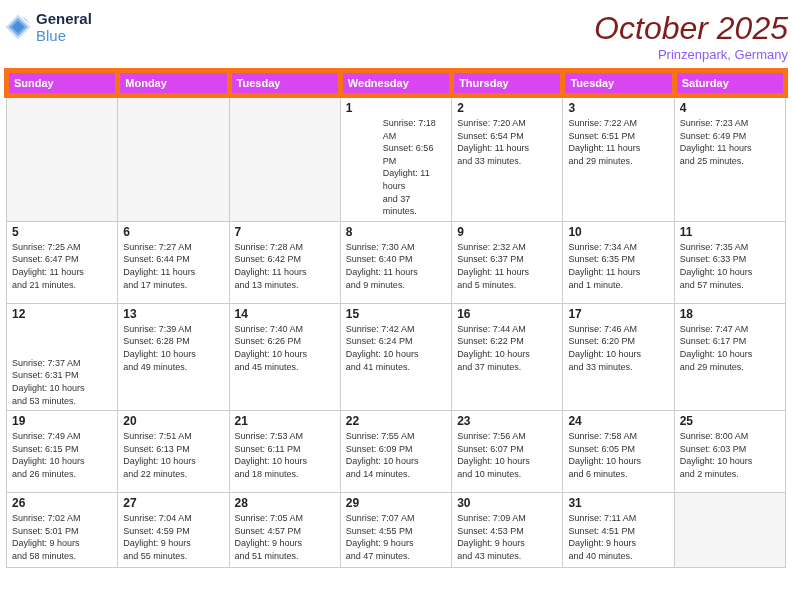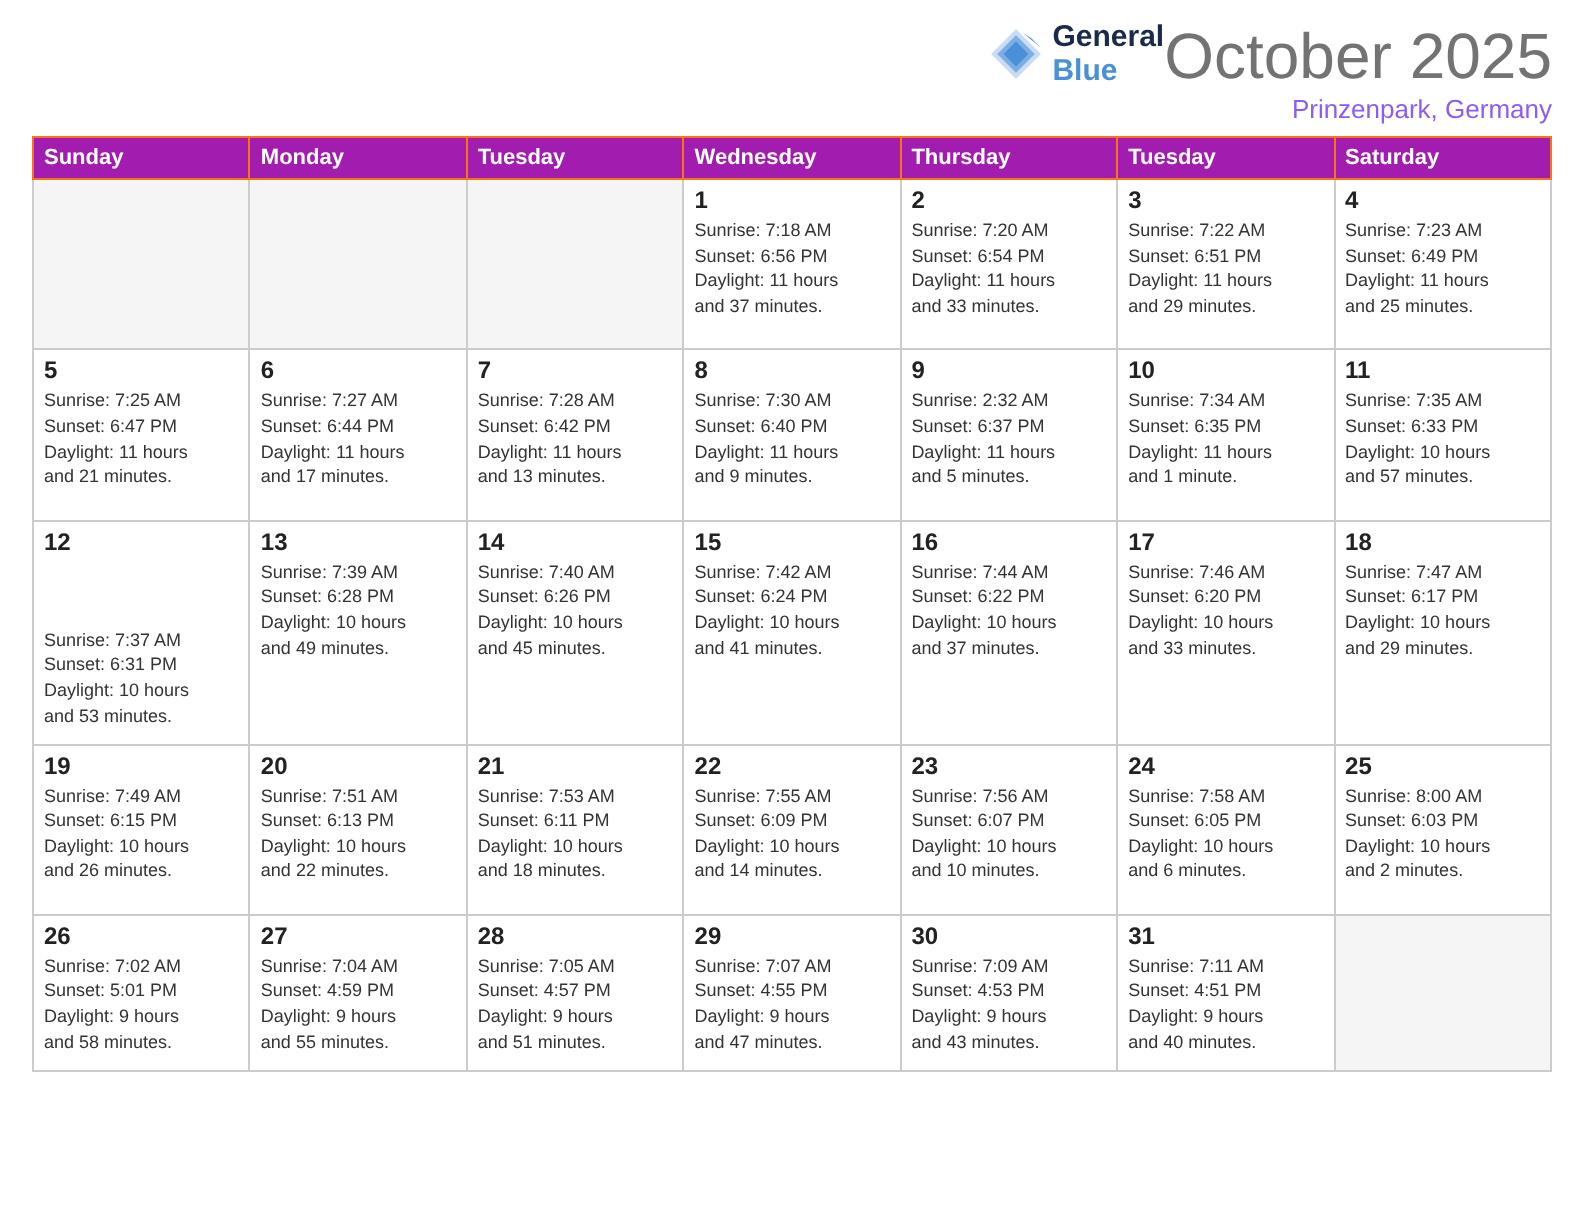--- a/index.html
+++ b/index.html
@@ -6,24 +6,23 @@
     body {
       font-family: Arial, sans-serif;
       background: #fff;
       width: 792px;
       height: 612px;
       overflow: hidden;
     }
     .page {
       width: 792px;
       height: 546px;
-      padding: 10px 16px;
+      padding: 10px 4px;
       display: flex;
       flex-direction: column;
-      align-items: flex-end;
     }
     .header {
       display: flex;
       justify-content: space-between;
       align-items: flex-start;
       margin-bottom: 6px;
     }
     .logo {
       display: flex;
       align-items: center;
@@ -32,41 +31,42 @@
     .logo-icon {
       width: 28px;
       height: 28px;
     }
     .title-block {
       text-align: right;
     }
     .month-title {
       font-size: 32px;
       font-weight: 300;
-      color: #737373;
+      color: #7f1d1d;
+      font-style: italic;
     }
     .location {
       font-size: 13px;
       color: #8b5cf6;
     }
     .calendar {
       flex: 1;
       border: 1px solid #ccc;
       border-collapse: collapse;
       width: 100%;
       table-layout: fixed;
     }
     .calendar th {
-      background: #a21caf;
+      background: #d946ef;
       color: #fff;
       font-size: 11px;
       font-weight: bold;
       padding: 4px 5px;
       text-align: left;
-      border: 1px solid #f97316;
+      border: 5px solid #f97316;
     }
     .calendar td {
       border: 1px solid #ccc;
       vertical-align: top;
       padding: 3px 5px;
       font-size: 9.5px;
       color: #222;
       width: calc(100% / 7);
       height: 82px;
     }
@@ -96,21 +96,21 @@
   <div class="header">
     <div class="logo">
       <svg class="logo-icon" viewBox="0 0 36 36">
         <polygon points="18,2 34,18 18,34 2,18" fill="#4a90d9" opacity="0.3"></polygon>
         <polygon points="18,6 30,18 18,30 6,18" fill="#4a90d9" opacity="0.6"></polygon>
         <polygon points="18,10 26,18 18,26 10,18" fill="#4a90d9"></polygon>
         <polygon points="22,4 34,14 28,8" fill="#4a90d9"></polygon>
       </svg>
       <div>
         <div style="font-size:15px;font-weight:bold;color:#1a2a4a;">General</div>
-        <div style="font-size:15px;font-weight:bold;color:#4a90d9;">Blue</div>
+        <div style="font-size:15px;font-weight:normal;color:#4a90d9;">Blue</div>
       </div>
     </div>
     <div class="title-block">
       <div class="month-title">October 2025</div>
       <div class="location">Prinzenpark, Germany</div>
     </div>
   </div>
 
   <table class="calendar">
     <thead>
@@ -124,21 +124,21 @@
         <th>Saturday</th>
       </tr>
     </thead>
     <tbody id="calendar-body">
     <tr>
           <td class="empty"></td>
           <td class="empty"></td>
           <td class="empty"></td>
           <td>
             <span class="day-num">1</span>
-            <div class="day-info" style="white-space: pre-line;">Sunrise: 7:18 AM
+            <div class="day-info" style="white-space: pre-line; margin-left: 37px;">Sunrise: 7:18 AM
 Sunset: 6:56 PM
 Daylight: 11 hours
 and 37 minutes.</div>
           </td>
           <td>
             <span class="day-num">2</span>
             <div class="day-info" style="white-space: pre-line;">Sunrise: 7:20 AM
 Sunset: 6:54 PM
 Daylight: 11 hours
 and 33 minutes.</div>

